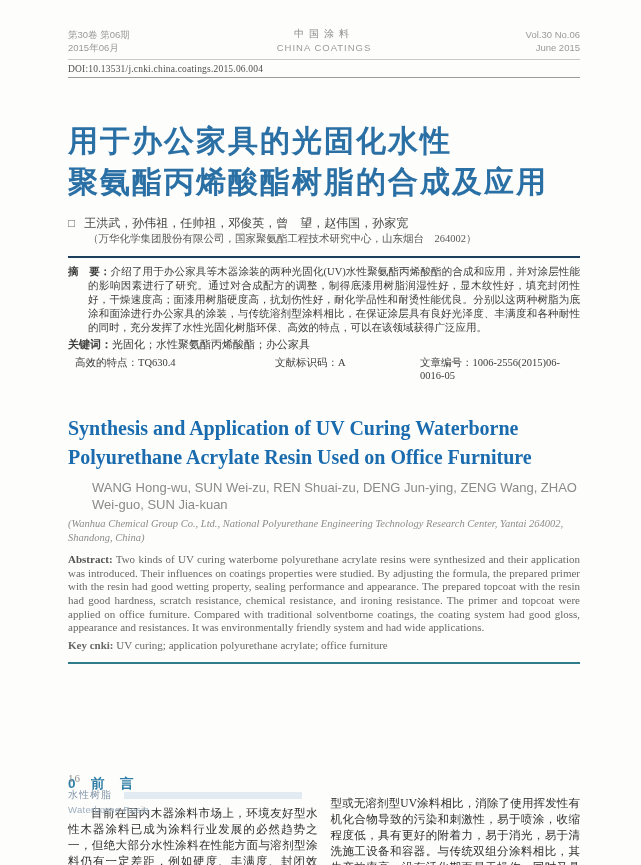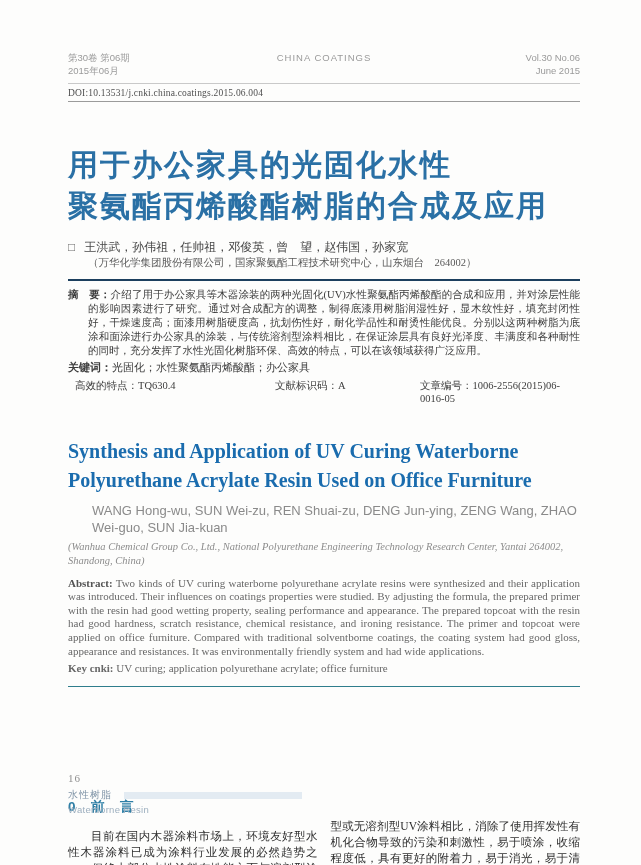--- a/index.html
+++ b/index.html
@@ -14,23 +14,23 @@
     --header_gray:#9a9a9a;
   }
   *{box-sizing:border-box;margin:0;padding:0;}
   html,body{background:#ffffff;}
   .page{
     width:641px;height:865px;margin:0 auto;background:#fdfdfc;
     position:relative;padding:0 61px 0 68px;overflow:hidden;
     font-family:"Liberation Serif","DejaVu Serif",serif;
   }
   
-  .header-top{padding-top:27px;display:flex;align-items:flex-start;
+  .header-top{padding-top:27px;display:flex;align-items:flex-end;
     font-family:"Liberation Sans","DejaVu Sans",sans-serif;
-    font-size:9.5px;line-height:1.4;color:var(--header_gray);margin-top:24px;}
+    font-size:9.5px;line-height:1.4;color:var(--header_gray);}
   .h-left{flex:1;text-align:left;}
   .h-center{flex:1.2;text-align:center;}
   .h-right{flex:1;text-align:right;}
   .h-center .cn{font-size:10px;letter-spacing:5px;color:#8d8d8d;}
   .h-center .en{letter-spacing:1px;}
   .rule-light{height:1px;background:#c9c9c9;margin-top:5px;}
   .doi{font-size:9.5px;color:#4f4f4f;margin:4px 0 3px 0;letter-spacing:.2px;}
   .rule-mid{height:1px;background:#9b9b9b;}
   
   .title-cn{margin-top:42px;font-family:"Liberation Sans","DejaVu Sans",sans-serif;
@@ -82,20 +82,21 @@
 <body>
 
 <div class="page">
 
   <div class="header-top">
     <div class="h-left">
       <div>第30卷 第06期</div>
       <div>2015年06月</div>
     </div>
     <div class="h-center">
+      <div class="cn">中国涂料</div>
       <div class="en">CHINA COATINGS</div>
     </div>
     <div class="h-right">
       <div>Vol.30 No.06</div>
       <div>June 2015</div>
     </div>
   </div>
   <div class="rule-light"></div>
   <div class="doi">DOI:10.13531/j.cnki.china.coatings.2015.06.004</div>
   <div class="rule-mid"></div>

